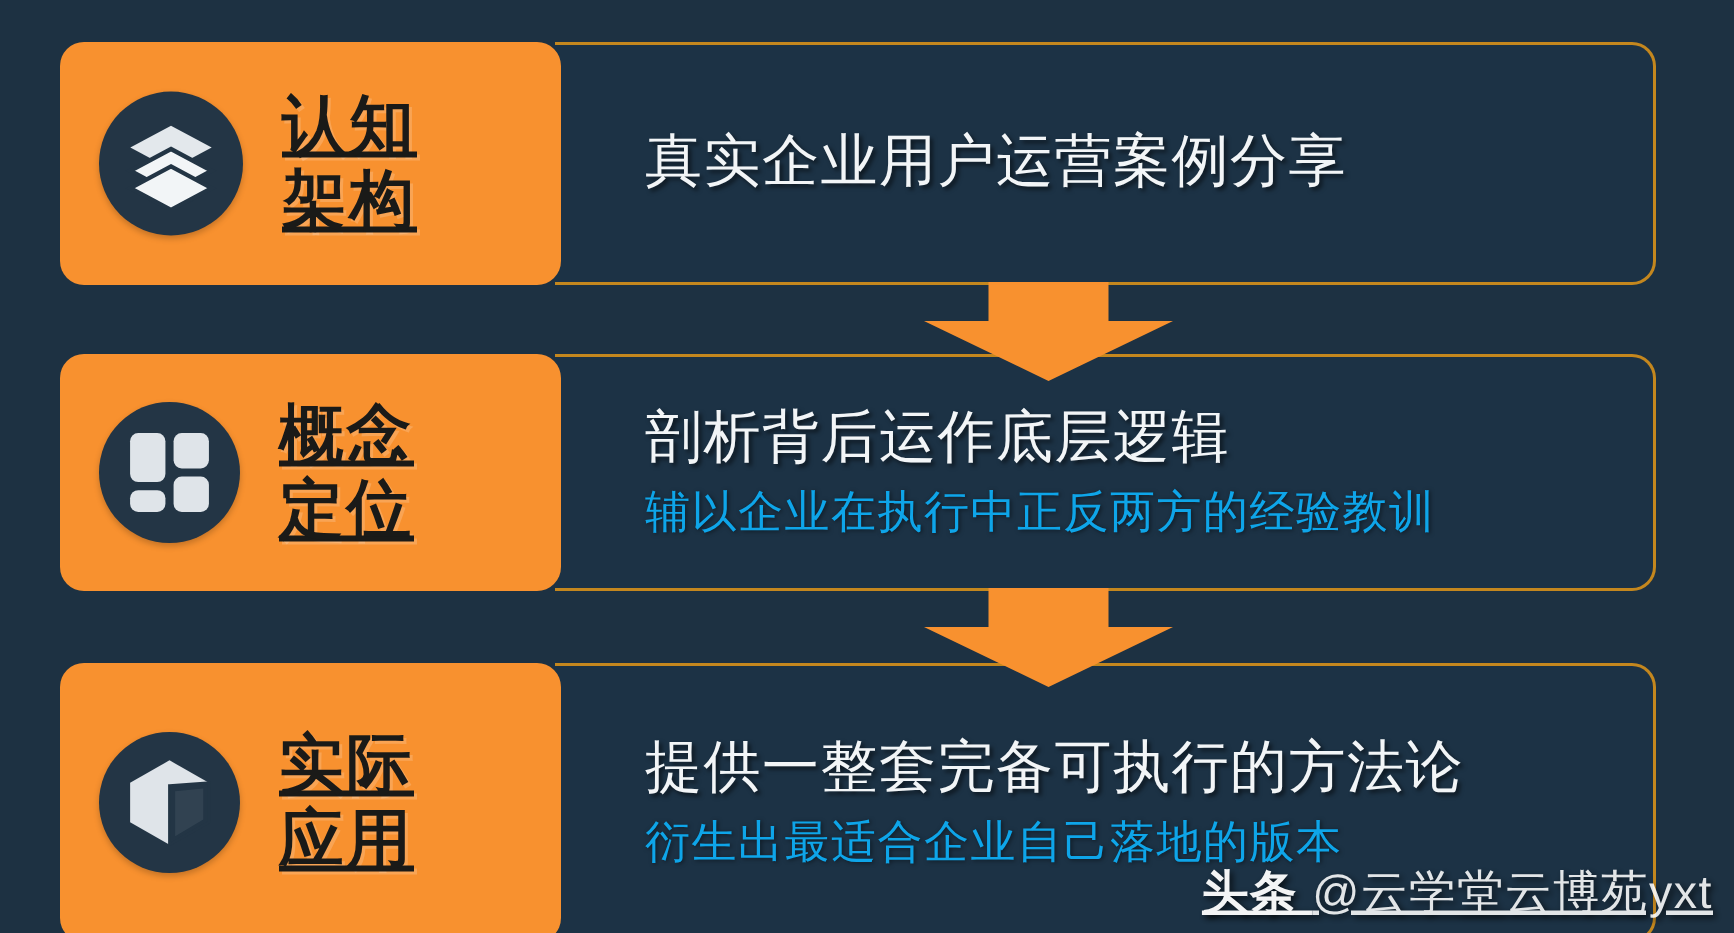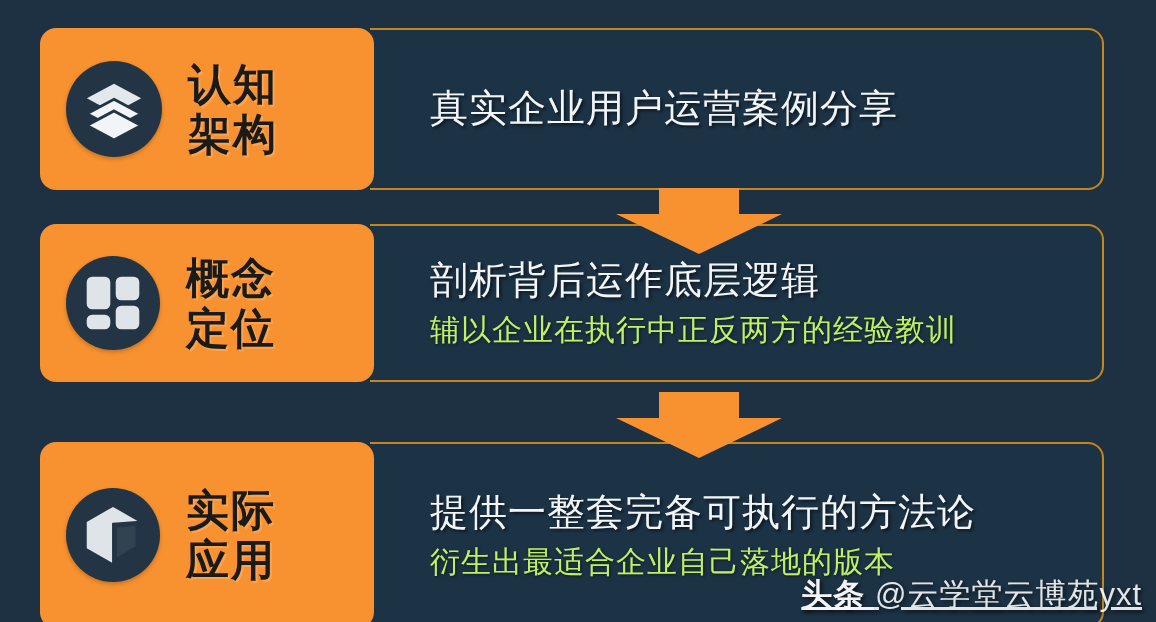--- a/index.html
+++ b/index.html
@@ -24,21 +24,21 @@
 
   
   .row {
     position: absolute;
     left: 40px;
     width: 1064px;
     display: flex;
     align-items: stretch;
   }
   #row-0 { top: 28px;  height: 162px; }
-  #row-1 { top: 224px; height: 158px; }
+  #row-1 { top: 236px; height: 158px; }
   #row-2 { top: 442px; height: 186px; }
 
   
   .label-block {
     position: relative;
     width: 334px;
     background: #f8912f;
     border-radius: 16px;
     display: flex;
     align-items: center;
@@ -66,20 +66,21 @@
 
   .label-text {
     margin-left: 26px;
     color: #1a1a18;
     font-weight: bold;
     font-size: 43px;
     line-height: 1.17;
     letter-spacing: 2px;
     text-shadow: 2px 2px 0 rgba(255,255,255,0.18);
     white-space: pre-line;
+    text-decoration: underline;
   }
 
   
   .content-panel {
     position: relative;
     flex: 1 1 auto;
     background: #1c3245;
     border: 2px solid #c4871e;
     border-left: none;
     border-radius: 0 16px 16px 0;
@@ -95,21 +96,21 @@
 
   .content-title {
     color: #f2f5f7;
     font-weight: normal;
     font-size: 38px;
     letter-spacing: 1px;
     line-height: 1.24;
     text-shadow: 2px 2px 3px rgba(0,0,0,0.55);
   }
   .content-sub {
-    color: #bef264;
+    color: #0ea5e9;
     font-weight: normal;
     font-size: 30px;
     letter-spacing: 1px;
     line-height: 1.3;
     margin-top: 6px;
     text-shadow: 1px 1px 3px rgba(0,0,0,0.5);
   }
   .content-sub:empty { display: none; }
 
   

